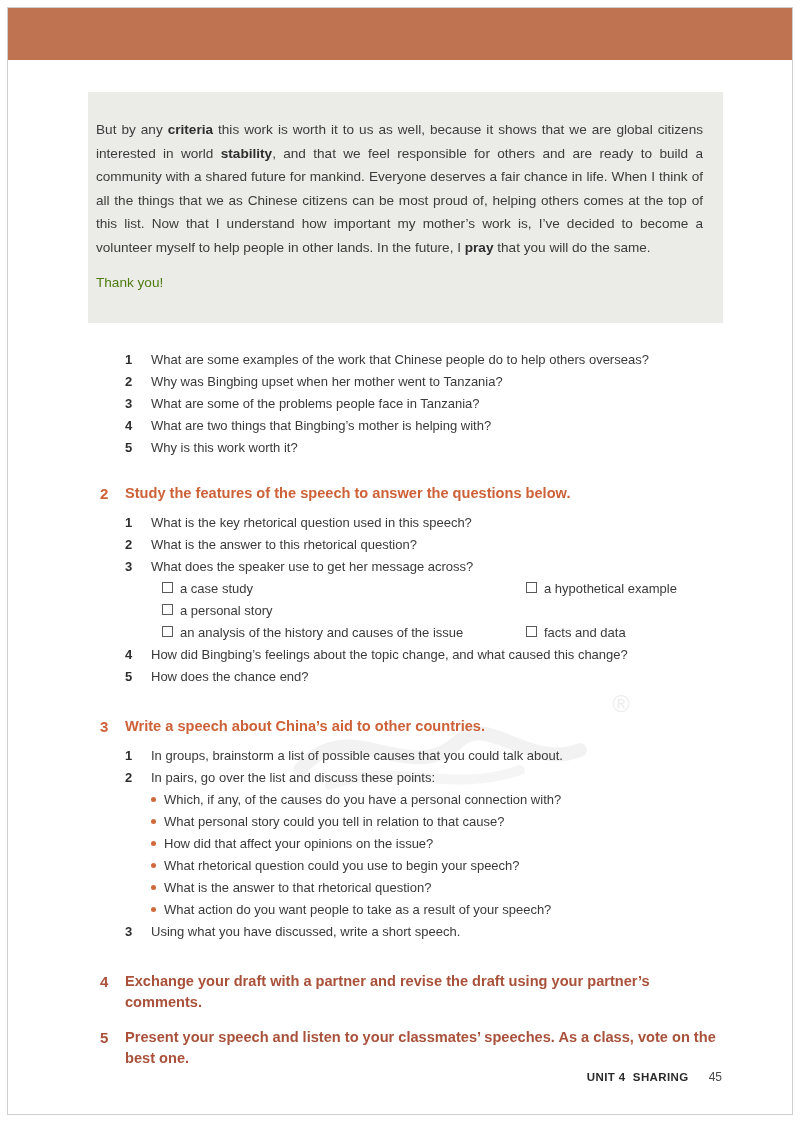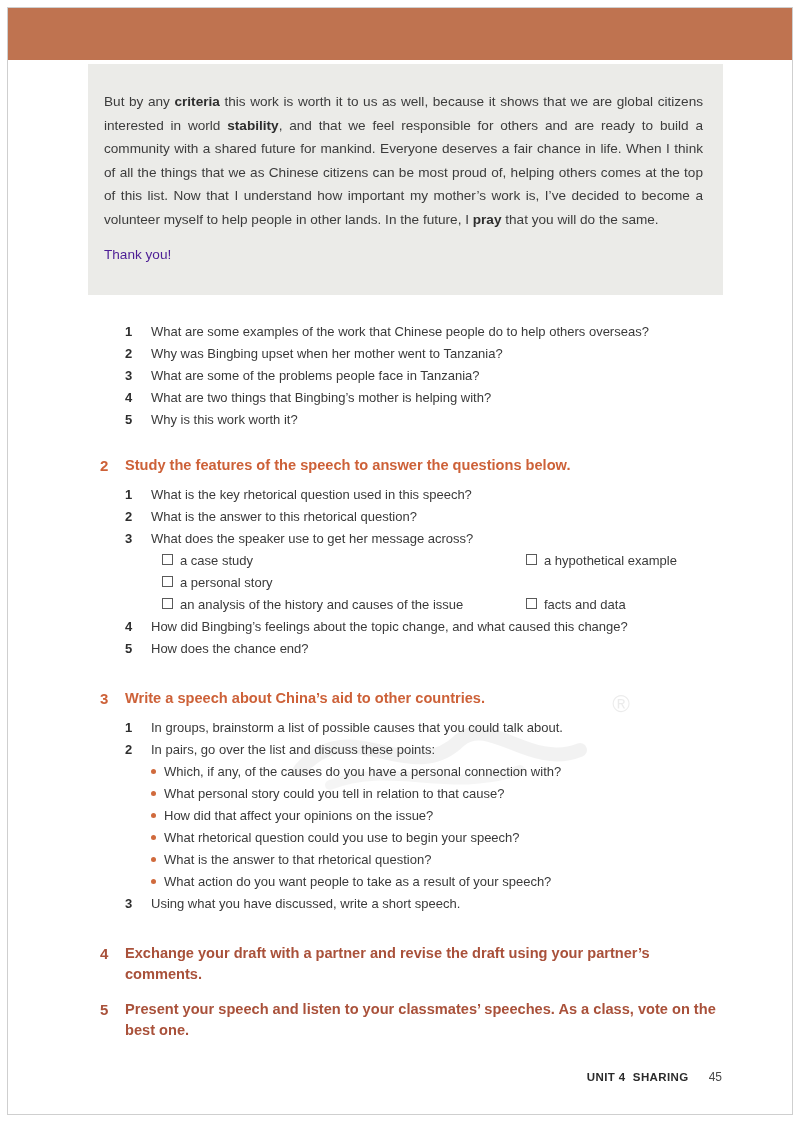--- a/index.html
+++ b/index.html
@@ -7,29 +7,29 @@
     position:relative; width:800px; height:1122px; background:#ffffff;
     overflow:hidden; font-family:"Liberation Sans", sans-serif; color:#3a3a3a;
   }
   .frame { position:absolute; inset:7px; border:1px solid #cfcfcf; pointer-events:none; }
   .header-bar { position:absolute; left:8px; top:8px; width:784px; height:52px; background:#bf7350; }
 
   .content { position:absolute; left:88px; top:0; width:634px; }
 
   
   .speech-box {
-    margin-top:64px; background:#ebebe8; padding:26px 20px 28px 16px;
+    margin-top:92px; background:#ebebe8; padding:26px 20px 28px 8px;
     box-sizing:border-box; width:635px;
   }
   .speech-text {
     margin:0; font-size:13.6px; line-height:23.5px; color:#3c3c3c;
     text-align:justify;
   }
   .speech-text .b { font-weight:700; color:#2e2e2e; }
-  .speech-closing { margin:12px 0 0 0; font-size:13.6px; line-height:23.5px; color:#4c1d95; }
+  .speech-closing { margin:12px 0 0 0; font-size:13.6px; line-height:23.5px; color:#4d7c0f; }
 
   
   .q-list { margin-top:26px; }
   .q-row { display:flex; align-items:flex-start; margin-left:37px; line-height:22px; font-size:13px; }
   .q-num { font-weight:700; color:#2e2e2e; width:26px; flex:none; }
   .q-text { flex:1; }
 
   
   .activity { margin-top:24px; }
   .act-head { display:flex; align-items:flex-start; margin-left:12px; line-height:21px; }

